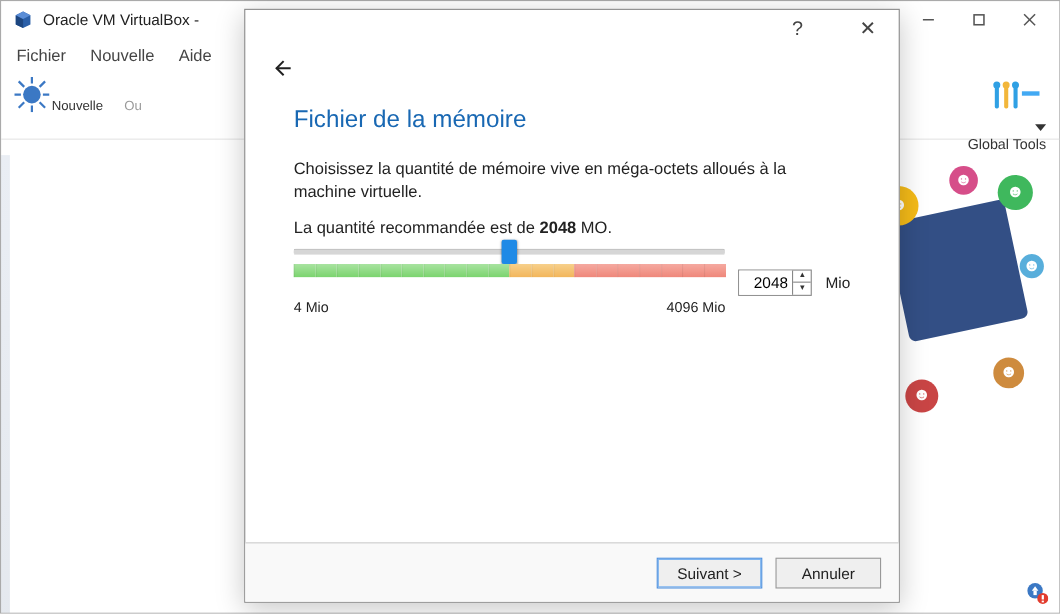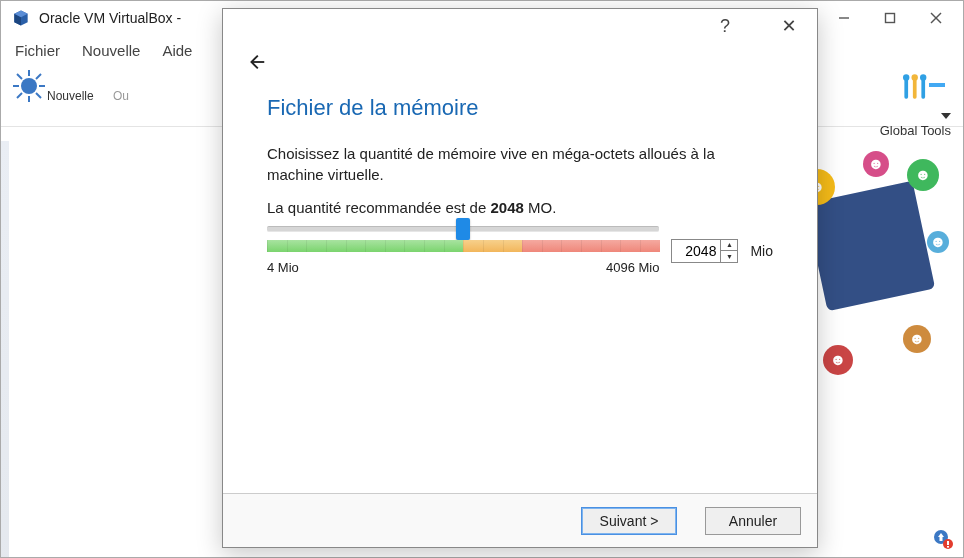--- a/index.html
+++ b/index.html
@@ -55,30 +55,30 @@
   
   .slider-row { display:flex; align-items:center; gap: 12px; margin-top: 4px; }
   .slider-wrap { flex:1; position:relative; }
   .slider-track { position:relative; height: 6px; background: #d6d6d6; border-top:1px solid #bbb; border-bottom:1px solid #e6e6e6; border-radius:2px; }
   .slider-ticks { position:absolute; left:0; right:0; top:14px; height: 12px; display:flex; }
   .slider-ticks .seg { flex:1; height:100%; border-left:1px solid rgba(0,0,0,.06); }
   .slider-ticks .green { background: linear-gradient(#a8e3a0,#7bd46e); }
   .slider-ticks .orange { background: linear-gradient(#f7d08b,#f2b65b); }
   .slider-ticks .red { background: linear-gradient(#f5a9a0,#ef877a); }
   .slider-thumb { position:absolute; top:-8px; width:14px; height:22px; background:#1f8ae6; border-radius:2px; transform: translateX(-50%); box-shadow:0 1px 2px rgba(0,0,0,.3); }
-  .slider-labels { display:flex; justify-content:space-between; font-size:13px; color:#222; margin-top: 28px; }
+  .slider-labels { display:flex; justify-content:space-between; font-size:13px; color:#222; margin-top: 40px; }
 
   .spinbox { display:flex; align-items:center; border:1px solid #888; height:24px; }
   .spinbox input { width:48px; height:22px; border:none; outline:none; text-align:right; padding:0 4px; font-size:14px; }
   .spin-btns { display:flex; flex-direction:column; border-left:1px solid #888; }
   .spin-btns div { width:16px; height:11px; display:flex; align-items:center; justify-content:center; font-size:7px; color:#333; border-bottom:1px solid #888;}
   .spin-btns div:last-child { border-bottom:none;}
   .unit { font-size:14px; color:#222; }
 
-  .modal-footer { border-top:1px solid #ccc; height:54px; display:flex; align-items:center; justify-content:flex-end; gap:28px; padding:0 16px; background:#f9f9f9; }
+  .modal-footer { border-top:1px solid #ccc; height:54px; display:flex; align-items:center; justify-content:flex-end; gap:12px; padding:0 16px; background:#f9f9f9; }
   .btn { min-width:96px; height:28px; padding:0 14px; border:1px solid #999; background:#efefef; font-size:14px; color:#222; display:flex; align-items:center; justify-content:center; }
   .btn.primary { border:1px solid #4a90e2; box-shadow: inset 0 0 0 1px #7eb4ef; }
 
   .status-icon { position:absolute; right:10px; bottom:8px; width:20px; height:20px; }
 
   
   .left-strip { position:absolute; left:0; top:140px; bottom:0; width:8px; background: linear-gradient(#8aa0c2,#6d83a3); opacity:.18; }
 </style>
 </head>
 <body>

